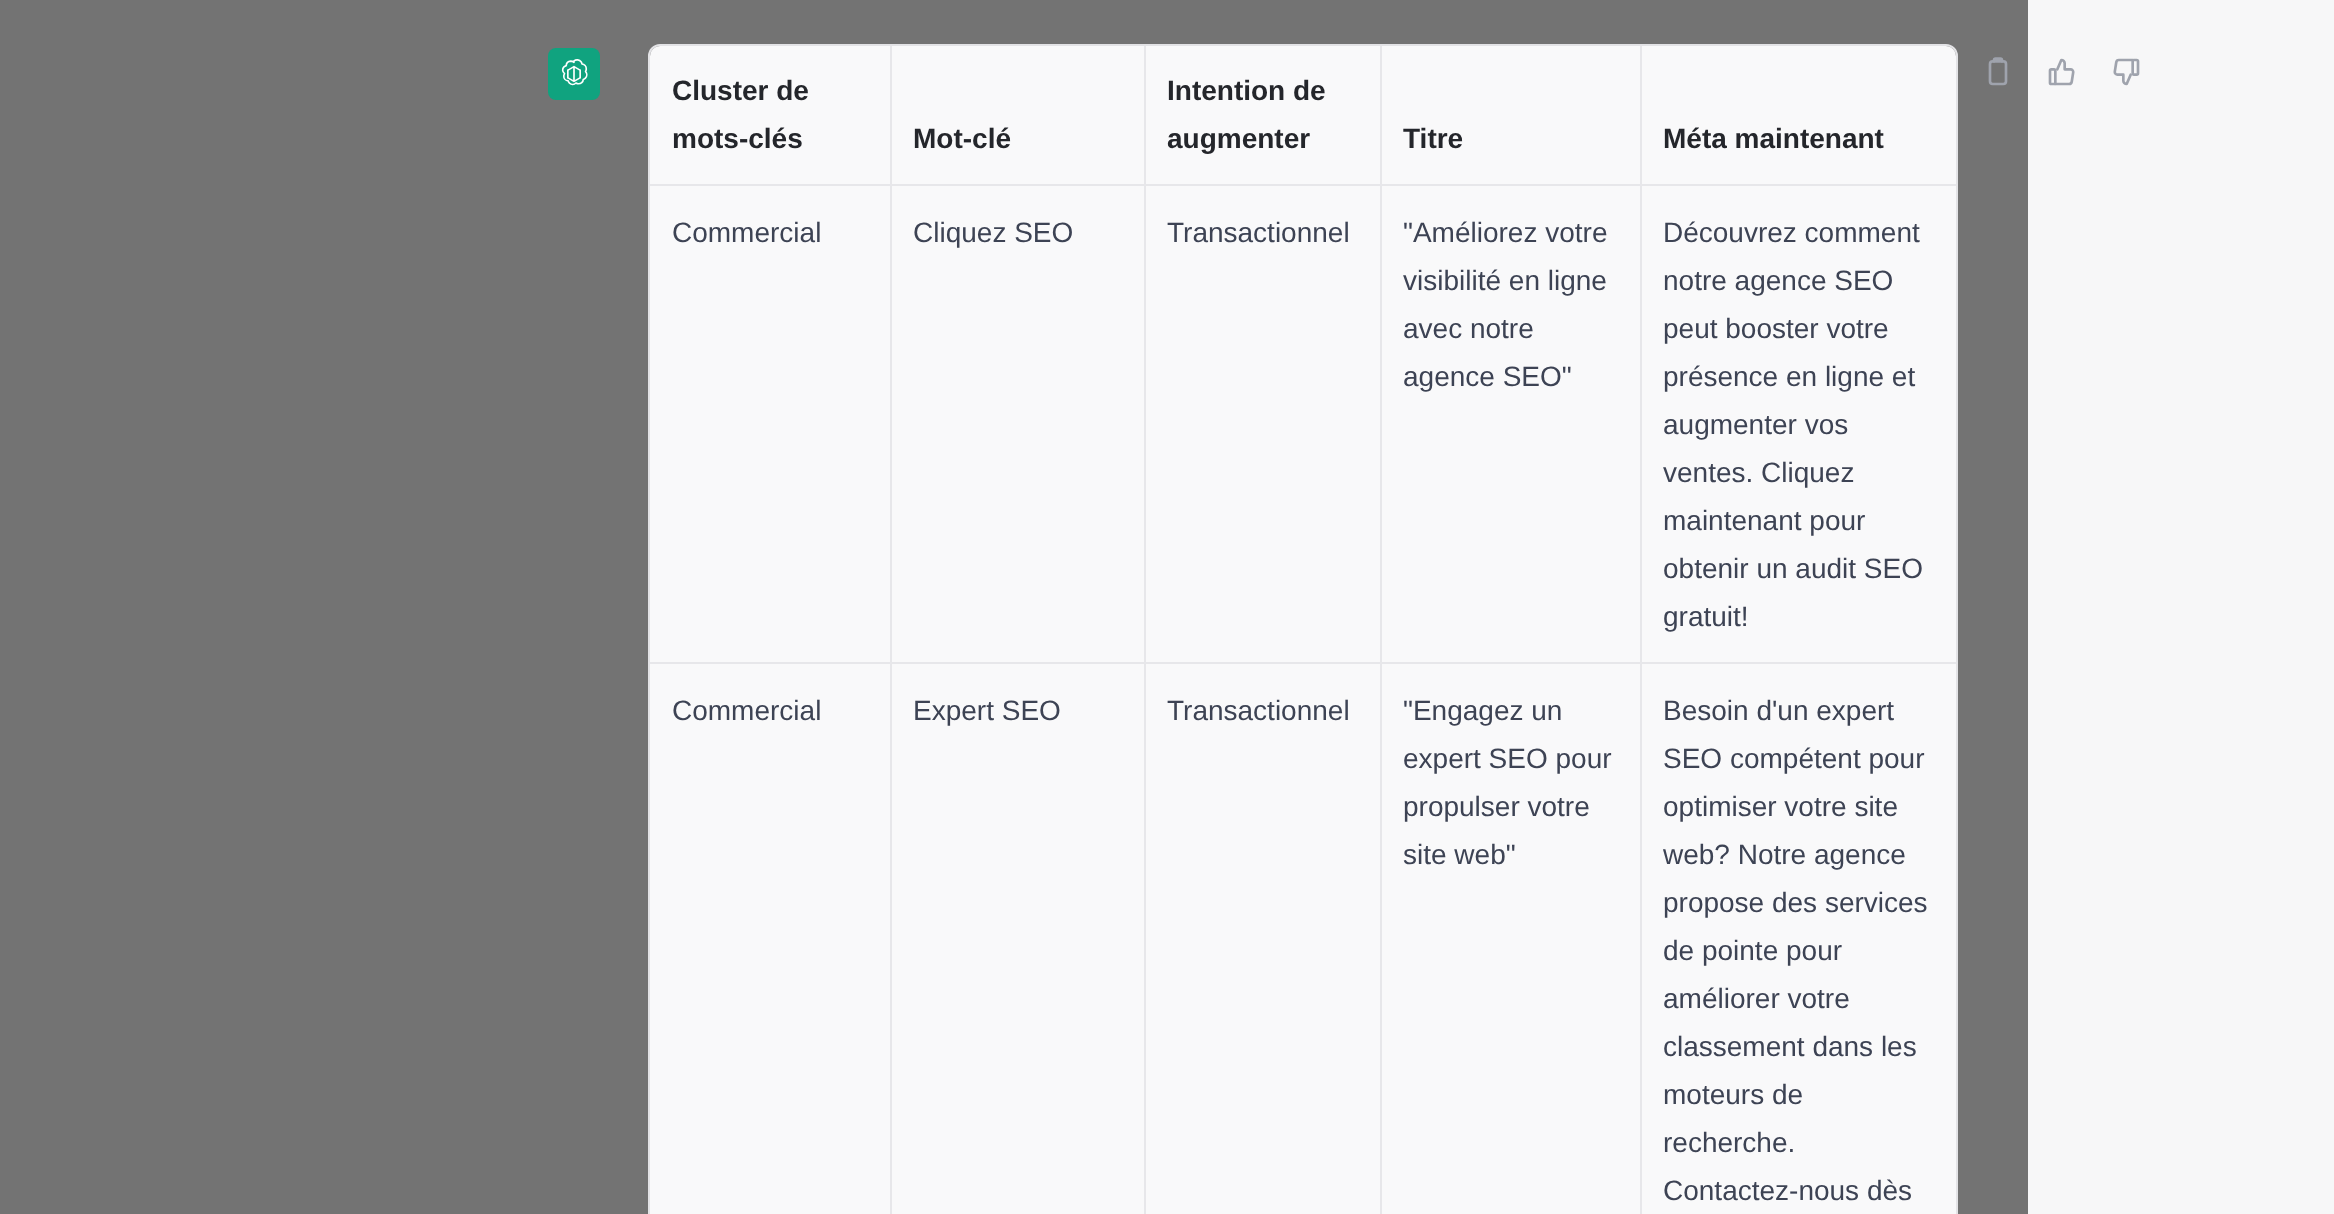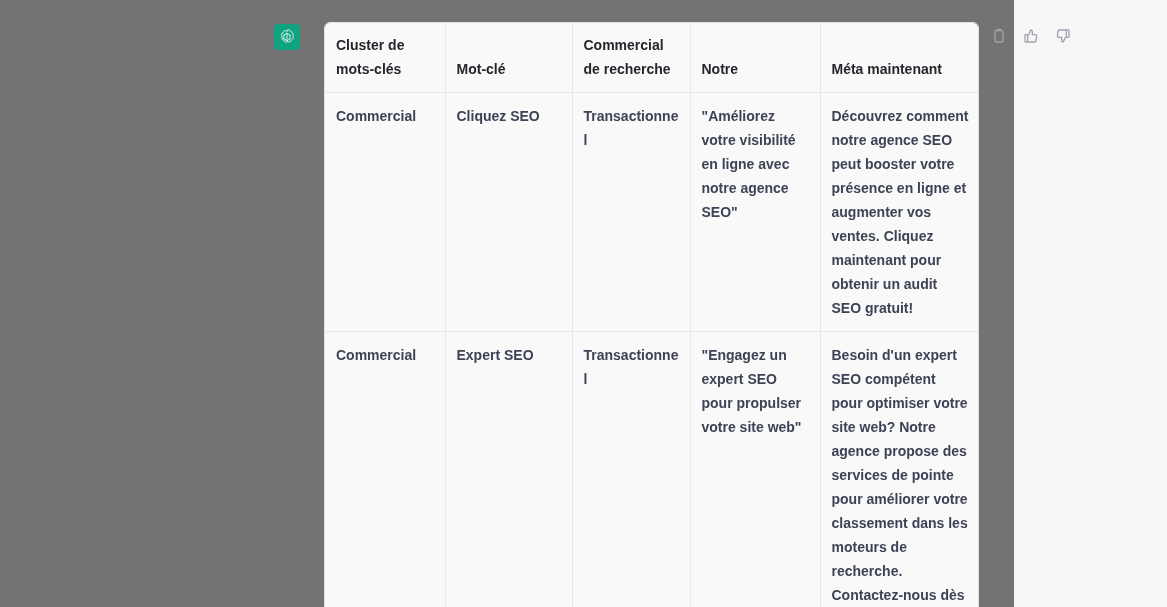--- a/index.html
+++ b/index.html
@@ -84,21 +84,21 @@
   table.seo-table thead th {
     font-weight: 700;
     color: #24262b;
     vertical-align: bottom;
     height: 38px;
     padding-top: 10px;
     padding-bottom: 11px;
   }
 
   table.seo-table tbody td {
-    font-weight: 700;
+    font-weight: 400;
     color: #3d4354;
   }
 
   tr.row-tall td { height: 200px; }
   tr.row-tall2 td { height: 268px; }
 
   
   .actions {
     position: absolute;
     left: 988px;
@@ -142,22 +142,22 @@
           <col class="c0">
             <col class="c1">
             <col class="c2">
             <col class="c3">
             <col class="c4">
         </colgroup>
         <thead>
           <tr>
             <th>Cluster de mots-clés</th>
             <th>Mot-clé</th>
-            <th>Commercial de recherche</th>
-            <th>Notre</th>
+            <th>Intention de augmenter</th>
+            <th>Titre</th>
             <th>Méta maintenant</th>
           </tr>
         </thead>
         <tbody>
           <tr class="row-tall">
             <td>Commercial</td>
             <td>Cliquez SEO</td>
             <td>Transactionnel</td>
             <td>"Améliorez votre visibilité en ligne avec notre agence SEO"</td>
             <td>Découvrez comment notre agence SEO peut booster votre présence en ligne et augmenter vos ventes. Cliquez maintenant pour obtenir un audit SEO gratuit!</td>

